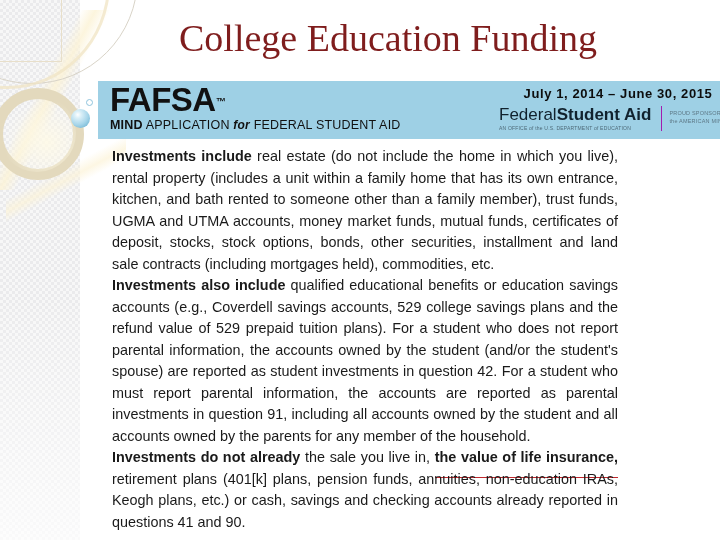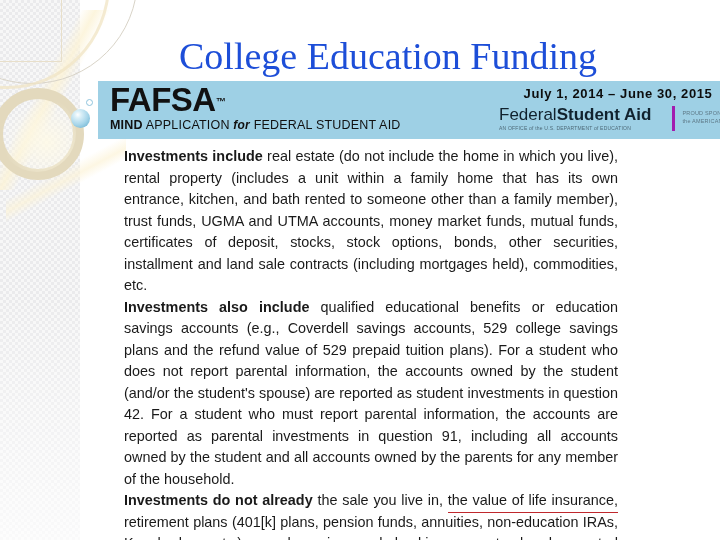--- a/index.html
+++ b/index.html
@@ -104,27 +104,27 @@
     width: 7px; height: 7px;
     border-radius: 50%;
     border: 1.5px solid #8fc4dd;
     box-sizing: border-box;
     background: #ffffff;
   }
 
   
   .slide-title {
     position: absolute;
-    left: 88px; top: 34px;
+    left: 88px; top: 16px;
     width: 600px;
     text-align: center;
     font-family: "Liberation Serif", serif;
     font-size: 38px;
     line-height: 44px;
-    color: #1d4ed8;
+    color: #7f1d1d;
     white-space: nowrap;
   }
 
   
   .banner {
     position: absolute;
     left: 98px; top: 81px;
     width: 647px; height: 58px;
     background: #9ed0e5;
     overflow: hidden;
@@ -175,22 +175,22 @@
     color: #0d0d0d;
     white-space: nowrap;
     text-align: center;
   }
   .fsa-row {
     display: flex;
     align-items: flex-start;
     margin-top: 5px;
   }
   .fsa-logo {
-    padding-right: 21px;
-    border-right: 3px solid #a21caf;
+    padding-right: 10px;
+    border-right: 1px solid #a21caf;
   }
   .fsa-main {
     font-family: "Liberation Sans", sans-serif;
     font-size: 17px;
     line-height: 18px;
     color: #11222e;
     white-space: nowrap;
   }
   .fsa-main .thin { font-weight: normal; }
   .fsa-main .bold { font-weight: bold; }
@@ -218,25 +218,26 @@
   .body-text {
     position: absolute;
     left: 112px; top: 146px;
     width: 506px;
     font-family: "Liberation Sans", sans-serif;
     font-size: 14.4px;
     line-height: 21.5px;
     color: #1a1a1a;
     text-align: justify;
   }
-  .body-text p { margin: 0 0 0 12px; }
+  .body-text p { margin: 0 0 0 0; }
   .body-text .lead { font-weight: bold; }
   .redline {
     border-bottom: 1.6px solid #c0282d;
-    padding-bottom: 4px;
+    padding-bottom: 12px;
+    font-weight: bold;
   }
 </style>
 </head>
 <body>
 
 <div id="slide">
 
   <div class="left-band"></div>
   <div class="deco-streak"></div>
   <div class="deco-streak2"></div>

